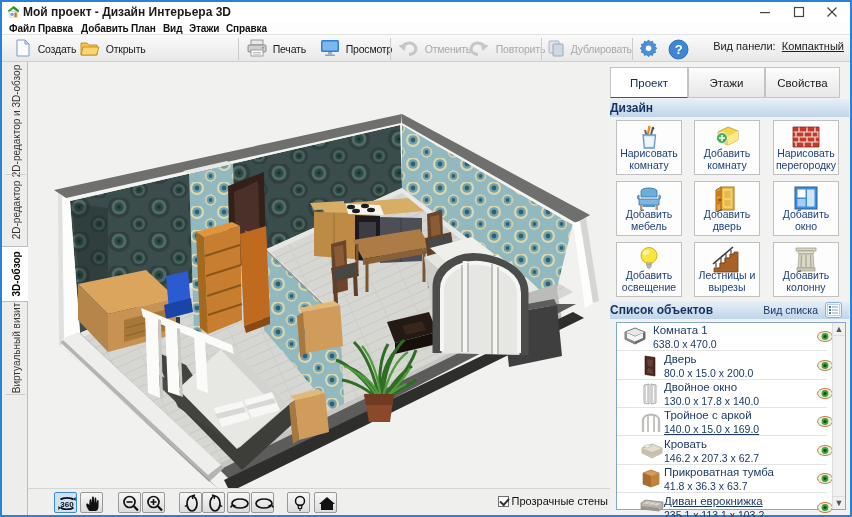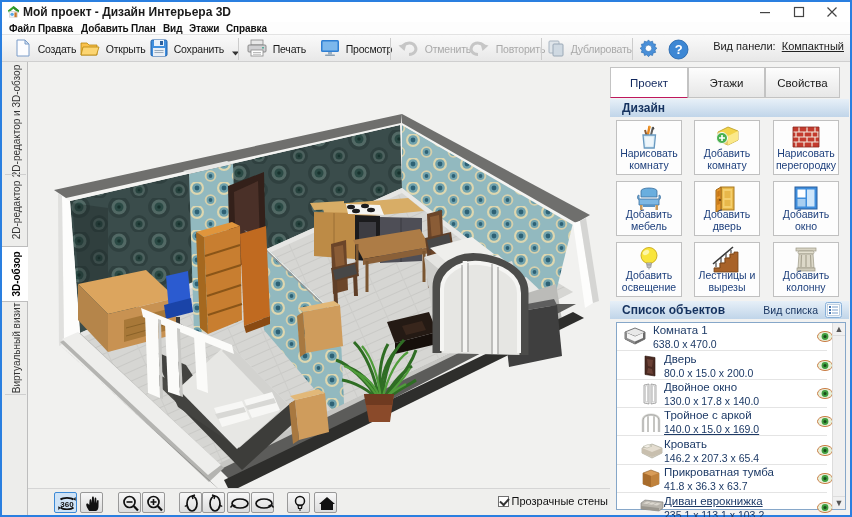--- a/index.html
+++ b/index.html
@@ -43,21 +43,21 @@
 .bbtn.active { background:#cfe3f6; border:1px solid #3d8ad6; }
 #chkwrap { position:absolute; right:2px; top:6px; font-size:11px; color:#111; }
 #chk { display:inline-block; width:11px; height:11px; background:#fff; border:1px solid #707070; vertical-align:-2px; margin-right:3px; position:relative; }
 #chk:after { content:""; position:absolute; left:1px; top:1px; width:7px; height:4px; border-left:2px solid #333; border-bottom:2px solid #333; transform:rotate(-48deg); }
 
 #rpanel { position:absolute; left:608px; top:0; width:240px; height:453px; background:#f2f2f1; }
 .rtab { position:absolute; top:5px; height:31px; font-size:11.5px; color:#1a1a1a; text-align:center; line-height:30px;
   background:linear-gradient(#fdfdfd,#e7e7e7); border:1px solid #c3c3c3; }
 .rtab.active { background:#fff; border-bottom:1px solid #be185d; color:#12285e; }
 .hdr { position:absolute; left:0; width:239px; height:18px; background:linear-gradient(#e7f0f8,#c0d5e9);
-  font-size:12px; font-weight:bold; color:#15325f; line-height:18px; padding-left:12px; }
+  font-size:12px; font-weight:bold; color:#15325f; line-height:18px; }
 .gbtn { position:absolute; width:66px; height:55px; background:#fdfdfd; border:1px solid #c0c0c0;
   font-size:10.5px; color:#1d3f7c; text-align:center; }
 .gbtn .cap { position:absolute; left:0; right:0; bottom:3px; line-height:12px; }
 .gbtn svg { position:absolute; left:50%; top:3px; transform:translateX(-50%); }
 
 #olist { position:absolute; left:6px; top:260px; width:230px; height:188px; background:#fff; border:1px solid #86a7c9; }
 .orow { position:absolute; left:0; width:210px; height:28px; border-bottom:1px solid #e4e4e4; }
 .orow .nm { position:absolute; top:1px; font-size:11.5px; color:#1d3a66; }
 .orow .dm { position:absolute; top:15px; font-size:10.5px; color:#1d3a66; }
 .orow svg.th { position:absolute; top:3px; }
@@ -107,34 +107,20 @@
           <path d="M11 1 L11 5 L15 5 Z" fill="#d5e2f2" stroke="#7b9cc9" stroke-width="1"></path>
         </svg>
       <span class="lbl">Создать</span>
     </div>
     <div class="tbtn" style="left:78px;">
       <svg width="20" height="18" viewBox="0 0 20 18">
           <path d="M1 4 L7 4 L9 6 L17 6 L17 16 L1 16 Z" fill="#f9c14d" stroke="#b8860b" stroke-width="0.8"></path>
           <path d="M3 8 L19 8 L16.5 16 L1 16 Z" fill="#fcd572" stroke="#b8860b" stroke-width="0.8"></path>
         </svg>
       <span class="lbl">Открыть</span>
-    </div>
-    <div class="tbtn" style="left:148px;">
-      <svg width="18" height="18" viewBox="0 0 18 18">
-          <rect x="1" y="1" width="16" height="16" rx="1.5" fill="#3f8edd" stroke="#1f5fa8"></rect>
-          <rect x="4" y="1" width="10" height="6" fill="#e8f0fa"></rect>
-          <rect x="10" y="2" width="3" height="4" fill="#2a5f9e"></rect>
-          <rect x="3" y="9" width="12" height="8" fill="#e8eef6"></rect>
-          <rect x="4.5" y="11" width="9" height="1" fill="#9ab"></rect>
-          <rect x="4.5" y="13" width="9" height="1" fill="#9ab"></rect>
-        </svg>
-      <span class="lbl">Сохранить</span>
-      <svg width="9" height="8" viewBox="0 0 9 8" style="margin-left:4px;">
-          <path d="M1 2.5 L8 2.5 L4.5 6.5 Z" fill="#333"></path>
-        </svg>
     </div>
     <div class="tsep" style="left:236px;"></div>
     <div class="tbtn" style="left:245px;">
       <svg width="20" height="18" viewBox="0 0 20 18">
           <rect x="4" y="1" width="12" height="5" fill="#e8e8e8" stroke="#888" stroke-width="0.8"></rect>
           <rect x="1" y="6" width="18" height="7" rx="1" fill="#d0d0d2" stroke="#777" stroke-width="0.8"></rect>
           <rect x="15" y="8" width="2" height="1.5" fill="#5a9"></rect>
           <rect x="4" y="11" width="12" height="6" fill="#fff" stroke="#888" stroke-width="0.8"></rect>
           <rect x="6" y="13" width="8" height="0.8" fill="#aaa"></rect>
           <rect x="6" y="14.8" width="8" height="0.8" fill="#aaa"></rect>
@@ -670,21 +656,21 @@
               <circle cx="8" cy="5.5" r="1.5" fill="#1a4a1a"></circle>
             </svg>
         </div>
         <div class="orow" style="top:114px;">
           <svg class="th" style="left:23px;" width="24" height="20" viewBox="0 0 24 20">
               <path d="M2 8 L12 4 L22 8 L22 13 L12 18 L2 13 Z" fill="#e4ddd0" stroke="#998" stroke-width="0.6"></path>
               <path d="M2 8 L12 12 L22 8 L22 13 L12 17 L2 13 Z" fill="#c8bfae"></path>
               <path d="M3 6.5 L8 4.5 L12 6 L7 8 Z" fill="#f4f0e8" stroke="#aa9" stroke-width="0.5"></path>
             </svg>
           <span class="nm" style="left:47px;">Кровать</span>
-            <span class="dm" style="left:47px;">146.2 x 207.3 x 65.4</span>
+            <span class="dm" style="left:47px;">146.2 x 207.3 x 62.7</span>
           <svg class="eye" width="16" height="11" viewBox="0 0 16 11">
               <ellipse cx="8" cy="5.5" rx="7.5" ry="5" fill="#e8f0d8" stroke="#c87840" stroke-width="1"></ellipse>
               <circle cx="8" cy="5.5" r="3.4" fill="#3f9e3f"></circle>
               <circle cx="8" cy="5.5" r="1.5" fill="#1a4a1a"></circle>
             </svg>
         </div>
         <div class="orow" style="top:142px;">
           <svg class="th" style="left:24px;" width="20" height="21" viewBox="0 0 20 21">
               <path d="M2 5 L10 2 L18 5 L18 16 L10 19 L2 16 Z" fill="#d89c58" stroke="#8a5a24" stroke-width="0.6"></path>
               <path d="M2 5 L10 8 L18 5 L18 16 L10 19 L2 16 Z" fill="#c0823c"></path>

